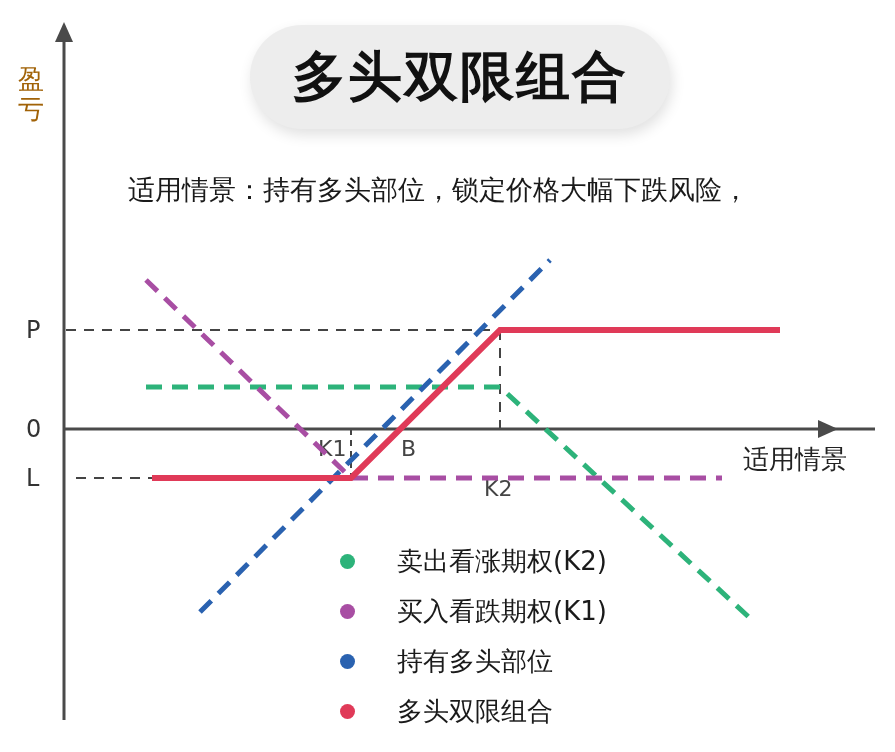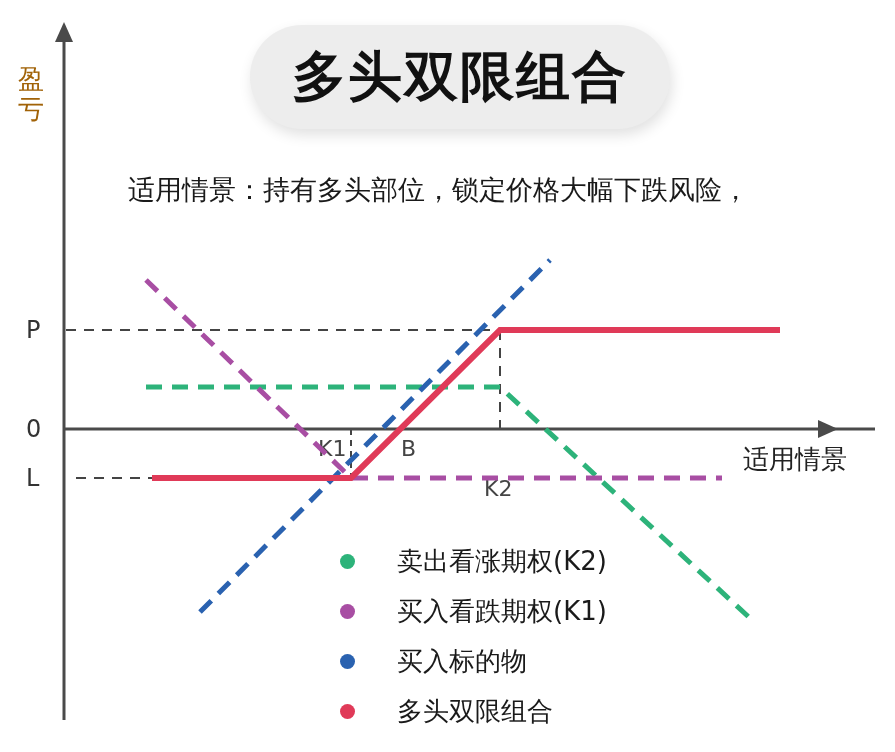--- a/index.html
+++ b/index.html
@@ -71,19 +71,19 @@
   <div class="legend-item">
     <span class="legend-dot" style="background:#2db37a"></span>
     <span class="legend-label">卖出看涨期权(K2)</span>
   </div>
   <div class="legend-item">
     <span class="legend-dot" style="background:#a84ea3"></span>
     <span class="legend-label">买入看跌期权(K1)</span>
   </div>
   <div class="legend-item">
     <span class="legend-dot" style="background:#2a62b0"></span>
-    <span class="legend-label">买入标的物</span>
+    <span class="legend-label">持有多头部位</span>
   </div>
   <div class="legend-item">
     <span class="legend-dot" style="background:#e03a58"></span>
     <span class="legend-label">多头双限组合</span>
   </div>
 </div>
 
 </body></html>

